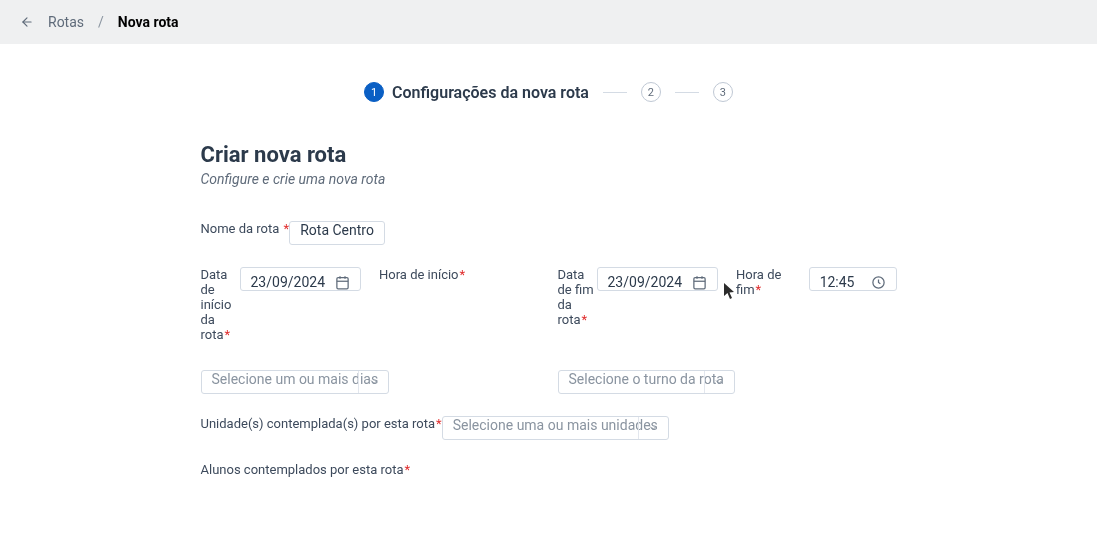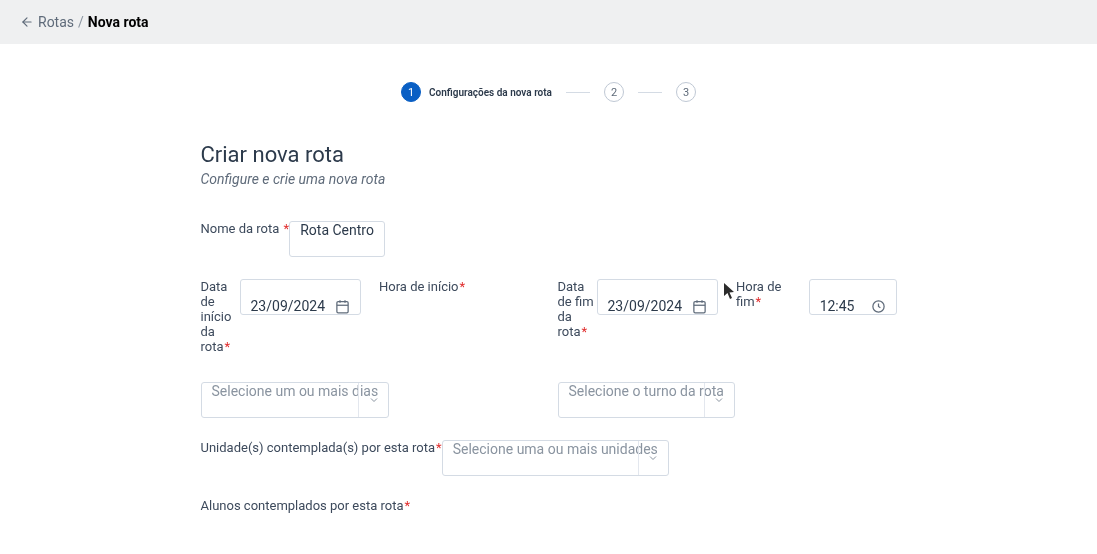--- a/index.html
+++ b/index.html
@@ -8,21 +8,21 @@
     font-family: -apple-system, BlinkMacSystemFont, "Segoe UI", Roboto, Helvetica, Arial, sans-serif;
     background: #ffffff;
     color: #333;
     width: 1097px;
   }
   .breadcrumb-bar {
     background: #eff0f1;
     padding: 14px 20px;
     display: flex;
     align-items: center;
-    gap: 4px;
+    gap: 14px;
     font-size: 14px;
     color: #5f6b7a;
   }
   .breadcrumb-link { color: #5f6b7a; }
   .breadcrumb-bar .sep { color: #8a94a0; }
   .breadcrumb-current {
     color: #000000;
     font-weight: 700;
   }
   .back-arrow {
@@ -58,38 +58,38 @@
     align-items: center;
     justify-content: center;
     background: #fff;
   }
   .step.active .step-circle {
     background: #0a5fc4;
     border-color: #0a5fc4;
     color: #fff;
   }
   .step-label {
-    font-size: 10px;
+    font-size: 16px;
     font-weight: 600;
     color: #2c3a4b;
   }
   .step-connector {
     width: 24px;
     height: 1px;
     background: #d4dbe4;
   }
   .content {
     max-width: 720px;
     margin: 0 auto;
     padding: 0 12px 30px;
   }
   h1.title {
     margin: 0 0 4px 0;
     font-size: 22px;
-    font-weight: 400;
+    font-weight: 700;
     color: #2c3a4b;
   }
   .page-sub {
     margin: 0 0 34px 0;
     font-size: 14px;
     color: #5f6b7a;
     font-style: italic;
   }
   .form-row {
     display: flex;
@@ -102,21 +102,21 @@
     flex: 1;
   }
   .form-group.full { flex-basis: 100%; }
   label.fld-label {
     font-size: 13px;
     color: #3d4a5c;
     margin-bottom: 6px;
   }
   .req { color: #e02b2b; margin-left: 1px; }
   .input, .select {
-    height: 36px;
+    height: 24px;
     border: 1px solid #d4dbe4;
     border-radius: 3px;
     padding: 0 10px;
     font-size: 14px;
     color: #2c3a4b;
     background: #fff;
   }
   .input.with-icon {
     display: flex;
     align-items: flex-end;

